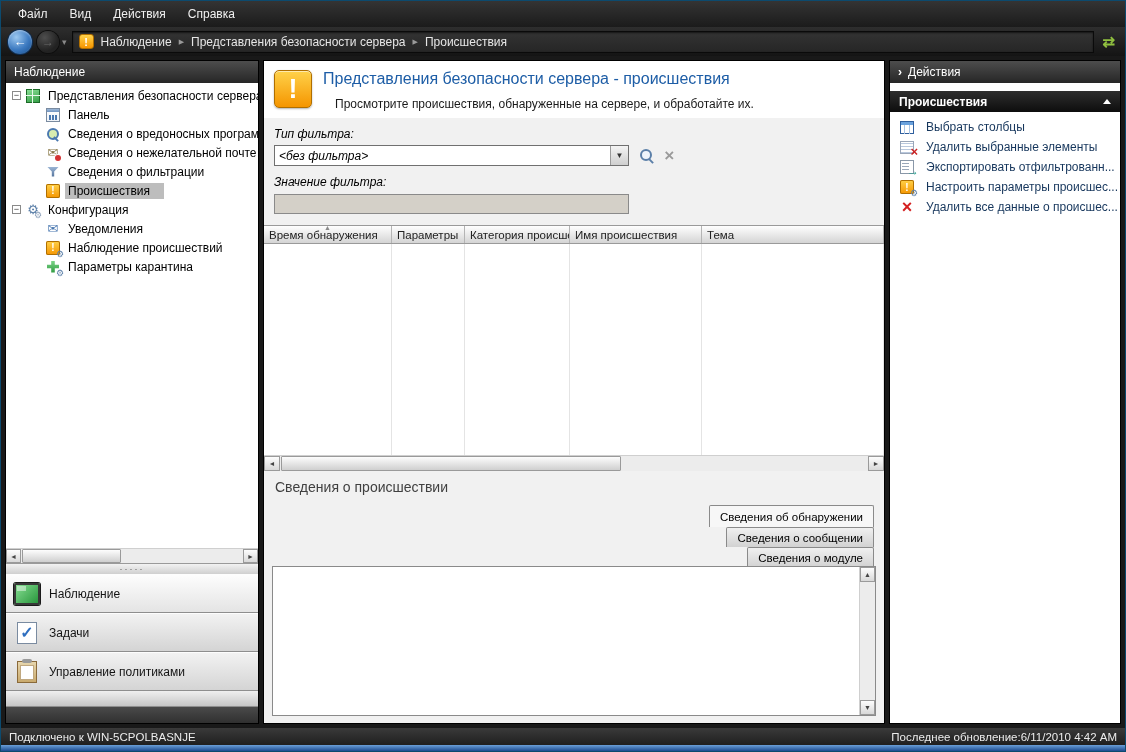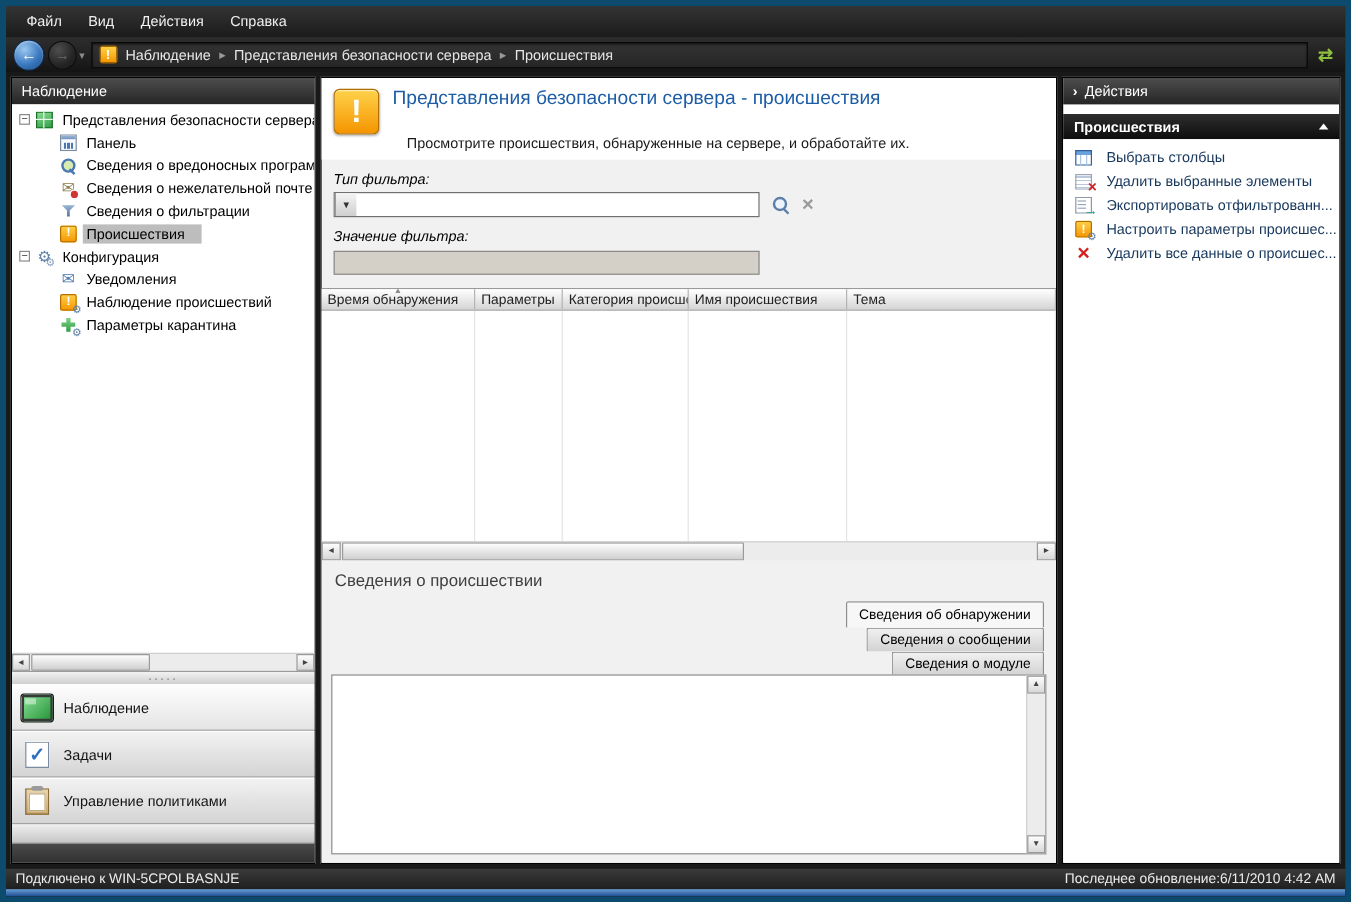--- a/index.html
+++ b/index.html
@@ -1,18 +1,18 @@
 <!DOCTYPE html>
 <html><head>
 <meta charset="utf-8">
 <style>
   * { margin:0; padding:0; box-sizing:border-box; }
   html,body { background:#000; }
   body { font-family:"Liberation Sans", sans-serif; font-size:12px; }
-  .window { width:1126px; height:752px; background:#191919; display:flex; flex-direction:column; border:5px solid #0c4a6e; overflow:hidden; }
+  .window { width:1126px; height:752px; background:#191919; display:flex; flex-direction:column; border:1px solid #0c4a6e; overflow:hidden; }
 
   
   .menubar { height:26px; background:linear-gradient(#343434,#1b1b1b); display:flex; align-items:center; padding-left:6px; color:#f0f0f0; flex:0 0 26px; }
   .menu-item { padding:4px 11px; cursor:default; }
 
   
   .navbar { height:29px; flex:0 0 29px; display:flex; align-items:center; gap:5px; padding:0 7px; background:linear-gradient(#2e2e2e,#141414); }
   .btn-back { width:24px; height:24px; border-radius:50%; flex:0 0 24px;
     background:radial-gradient(circle at 35% 30%, #9cc8f0, #3b79c0 55%, #164a86);
     box-shadow:0 0 0 1px #0c2c52, inset 0 1px 2px rgba(255,255,255,.45);
@@ -94,21 +94,21 @@
   .nbi-tasks::after { content:"✓"; position:absolute; inset:0; display:flex; align-items:center; justify-content:center; color:#2f6fc0; font-weight:bold; font-size:16px; }
   .nbi-policy { width:20px; flex-basis:20px; margin:0 3px; background:linear-gradient(#e8d8b0,#c8a86a); box-shadow:inset 0 0 0 1px #8a6a3a; }
   .nbi-policy::before { content:""; position:absolute; top:-2px; left:5px; width:10px; height:4px; background:#9a9a9a; border-radius:2px; }
   .nbi-policy::after { content:""; position:absolute; inset:4px 3px 3px 3px; background:#fff; box-shadow:inset 0 0 0 1px #c0a880; }
   .left-footer { height:16px; flex:0 0 16px; background:linear-gradient(#efefef,#c6c6c6); border-bottom:1px solid #8e8e8e; }
   .left-footer-dark { height:16px; flex:0 0 16px; background:linear-gradient(#4a4a4a,#303030); }
 
   
   .center-panel { flex:1; background:#f1f1f1; }
   .center-header { background:#fff; display:flex; gap:11px; padding:9px 10px 7px 10px; align-items:flex-start; flex:0 0 auto; }
-  .center-title { color:#1d5da6; font-size:16px; margin-bottom:20px; }
+  .center-title { color:#1d5da6; font-size:16px; margin-bottom:9px; }
   .center-subtitle { font-size:12px; color:#1a1a1a;margin-left:12px; }
   .filter-area { padding:9px 16px 0 10px; flex:0 0 auto;font-style:italic; }
   .filter-label { margin-bottom:4px; color:#000; }
   .filter-row { display:flex; align-items:center; gap:10px; }
   .combo { width:355px; height:21px; background:#fff; border:1px solid #707070; display:flex; align-items:center; }
   .combo-value { flex:1; padding-left:4px; overflow:hidden; white-space:nowrap; }
   .combo-btn { width:18px; height:100%; background:linear-gradient(#f4f4f4,#cfcfcf); border-left:1px solid #9a9a9a; display:flex; align-items:center; justify-content:center; font-size:8px; color:#333; }
   .combo-btn::before { content:"▼"; }
   .ico-search { width:15px; height:15px; position:relative; }
   .ico-search::before { content:""; position:absolute; left:1px; top:1px; width:8px; height:8px; border:2px solid #5b7fa8; border-radius:50%; background:#eef4fb; }
@@ -278,20 +278,21 @@
         <div>
           <div class="center-title">Представления безопасности сервера - происшествия</div>
           <div class="center-subtitle">Просмотрите происшествия, обнаруженные на сервере, и обработайте их.</div>
         </div>
       </div>
 
       <div class="filter-area">
         <div class="filter-label">Тип фильтра:</div>
         <div class="filter-row">
           <div class="combo">
+            <span class="combo-value">&lt;без фильтра&gt;</span>
             <span class="combo-btn"></span>
           </div>
           <span class="ico-search"></span>
           <span class="ico-clear"></span>
         </div>
         <div class="filter-gap"></div>
         <div class="filter-label">Значение фильтра:</div>
         <div class="value-field"></div>
       </div>
 

